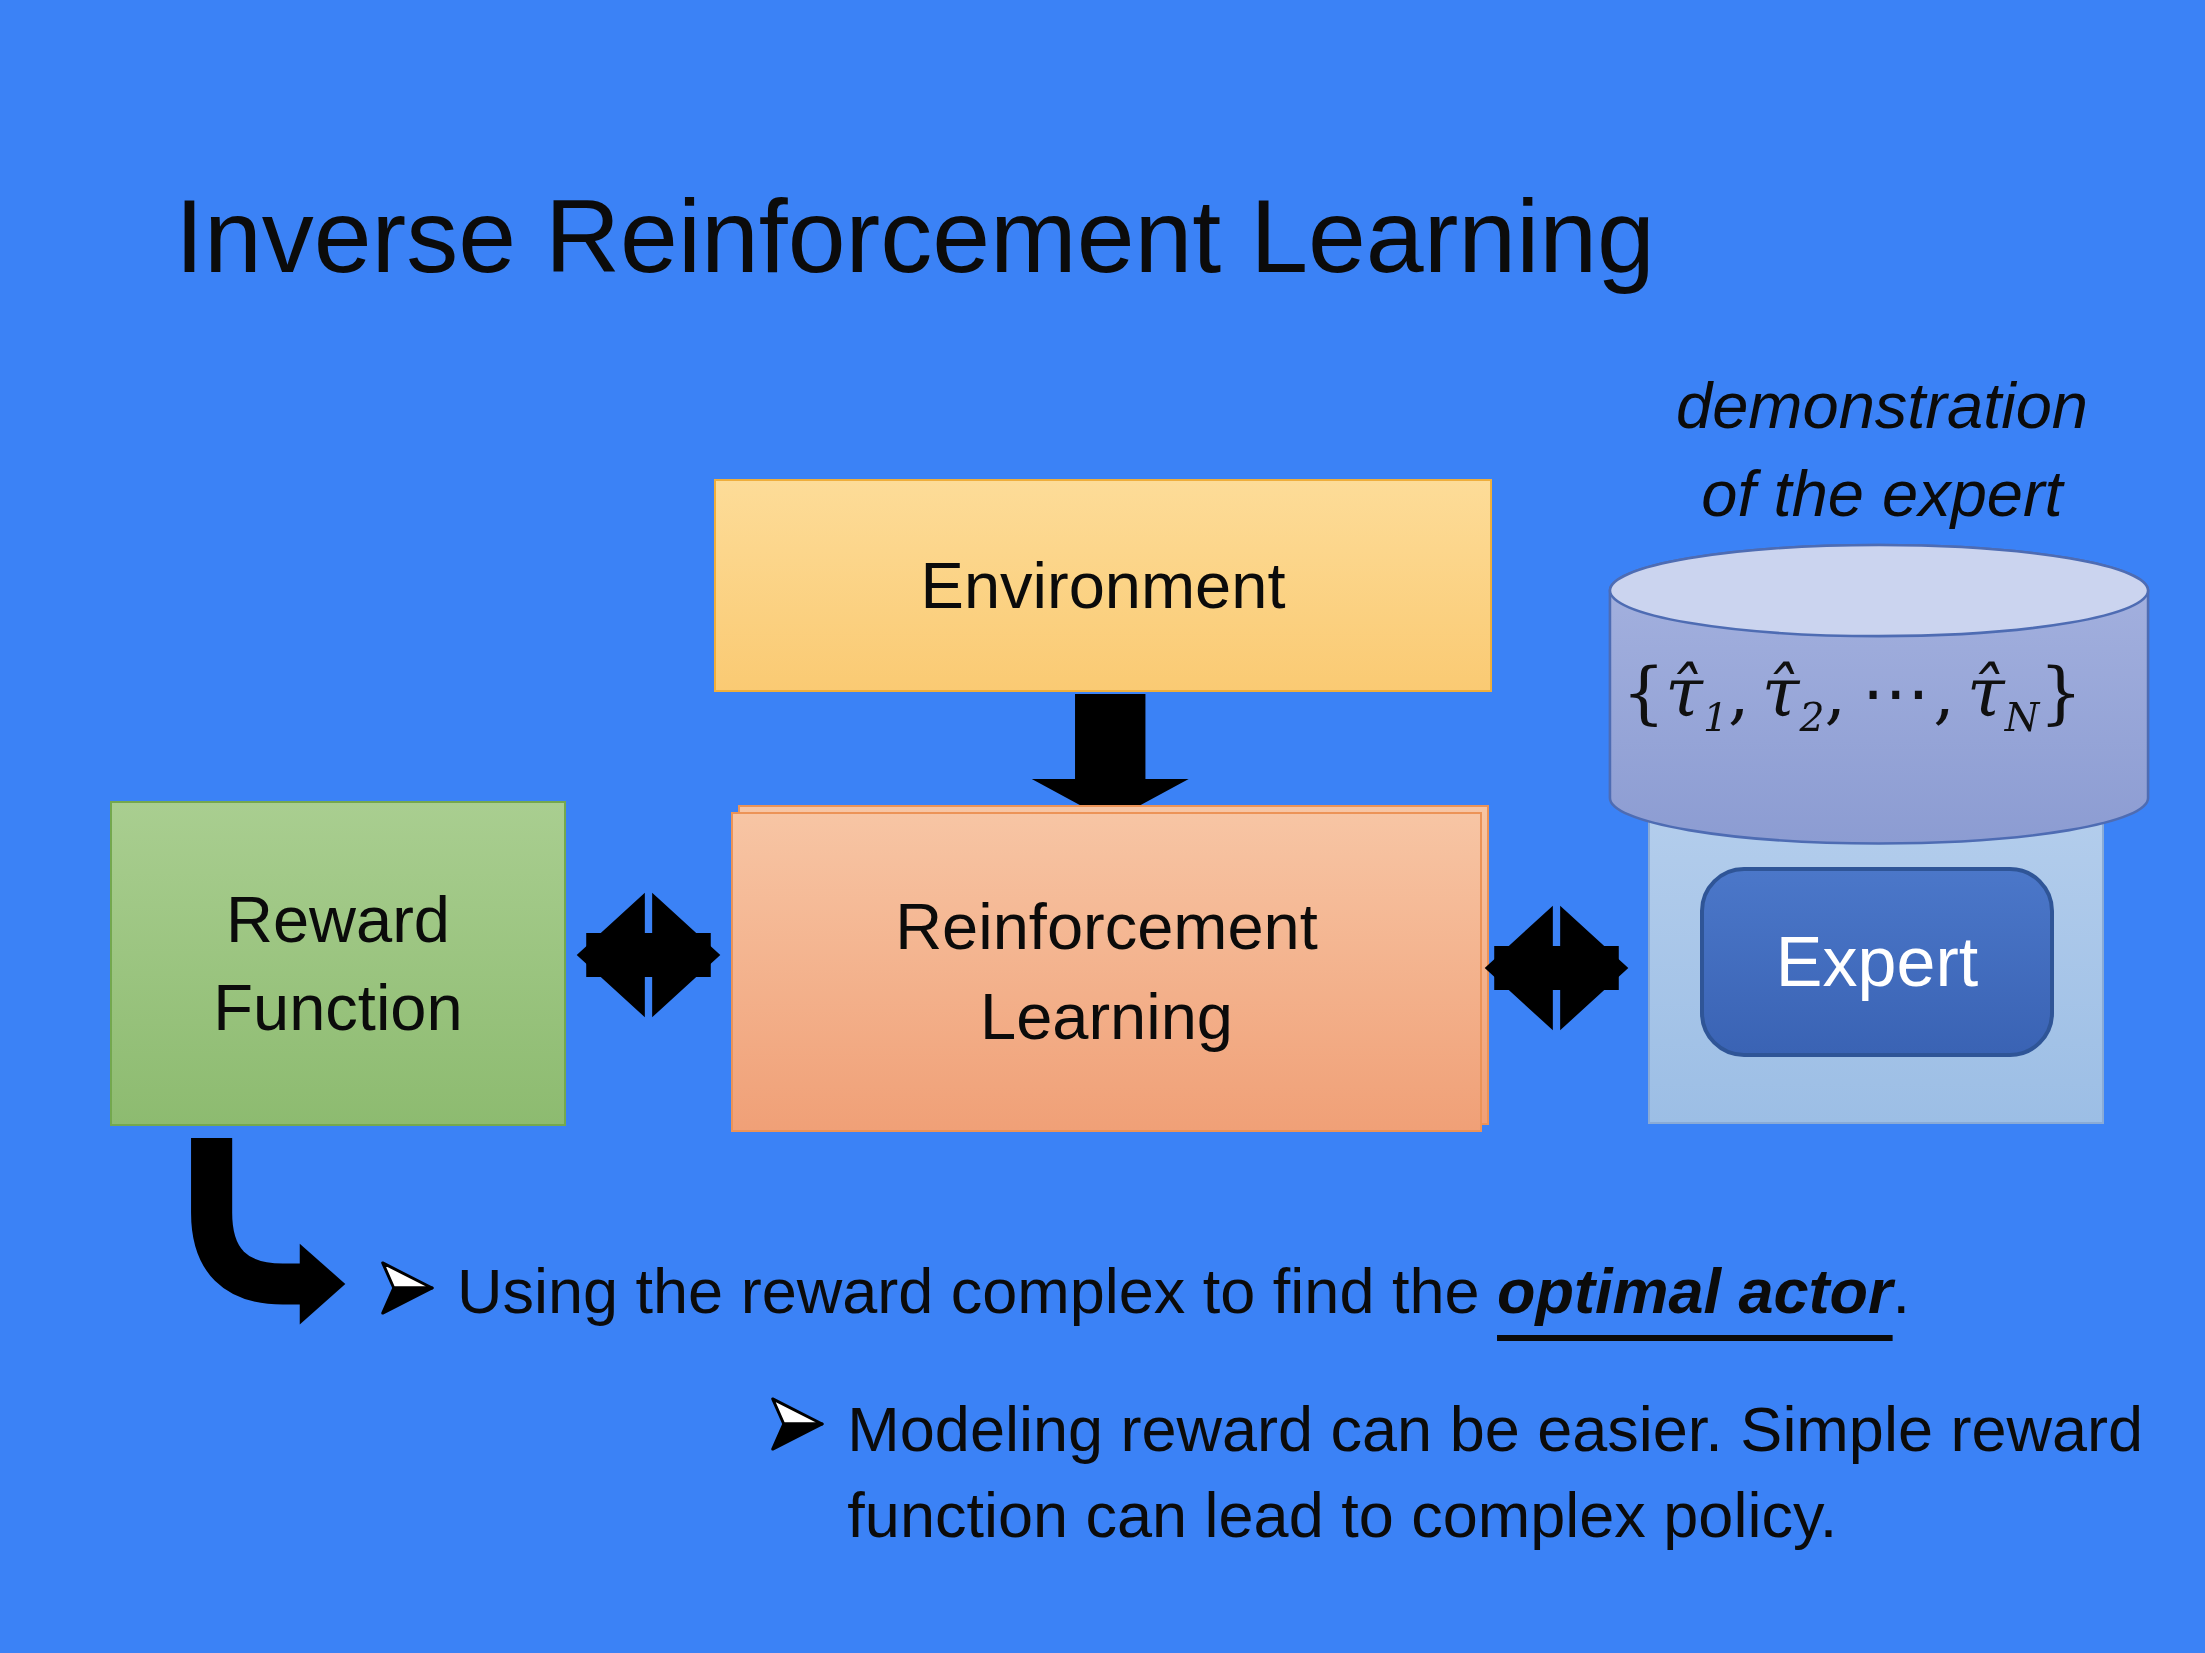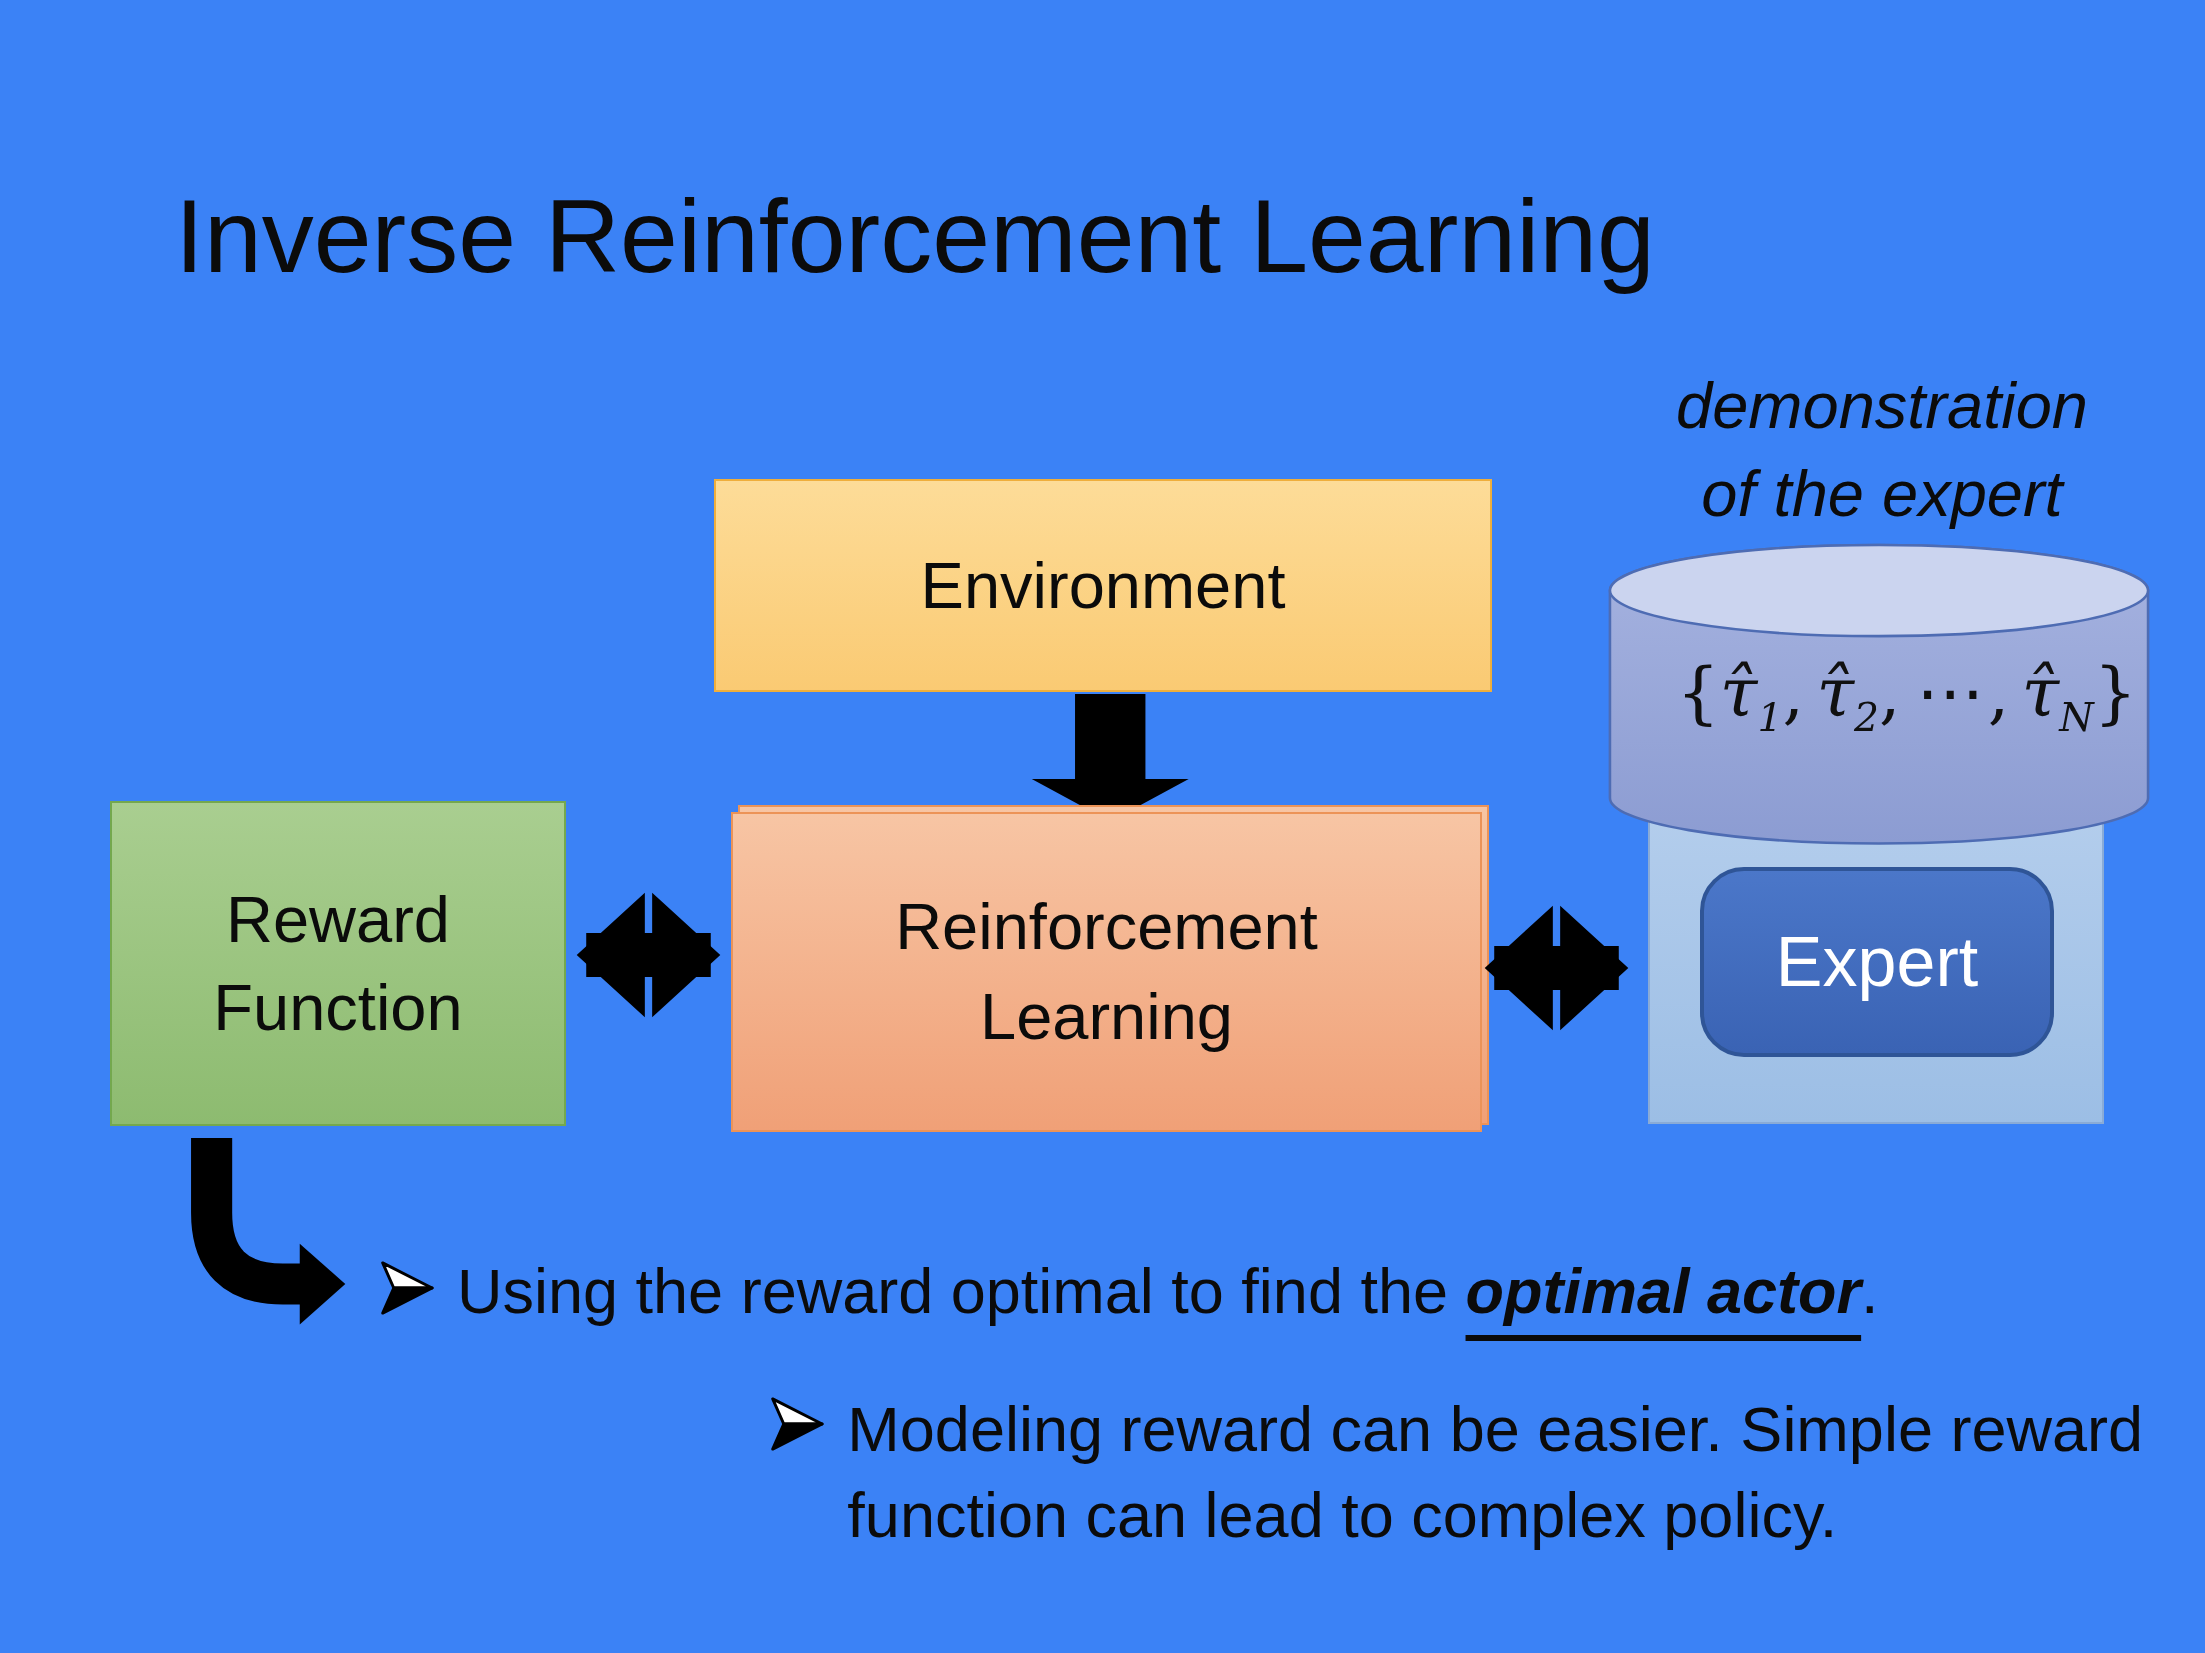--- a/index.html
+++ b/index.html
@@ -30,21 +30,21 @@
 
   .expert-panel{left:1648px;top:817px;width:456px;height:307px;
     background:linear-gradient(180deg,var(--panel_fill_top),var(--panel_fill_bottom));
     border:2.2px solid var(--panel_border);box-sizing:border-box;}
   .expert-box{left:1700px;top:867px;width:354px;height:190px;border-radius:44px;
     background:linear-gradient(180deg,var(--expert_fill_top),var(--expert_fill_bottom));
     border:4.4px solid var(--expert_border);font-size:70px;color:#ffffff;}
 
   .cylinder{left:1607px;top:539px;width:544px;height:309px;}
 
-  .formula{left:1622px;top:653px;width:515px;text-align:right;font-size:68px;
+  .formula{left:1622px;top:653px;width:515px;text-align:left;font-size:68px;
     font-family:"DejaVu Serif", serif;font-style:italic;color:#101010;white-space:nowrap;}
   .formula .up{font-style:normal;}
   .formula sub{font-size:58%;font-style:italic;}
   .formula .cm{margin-right:0.18em;}
   .formula .dots{font-style:normal;margin:0 0.05em;}
 
   .bullet{display:flex;align-items:flex-start;font-size:63px;line-height:82px;color:var(--text_black);}
   .bullet1{left:379px;top:1250px;width:1764px;}
   .bullet2{left:379px;top:1386px;width:1764px;line-height:86px;justify-content:flex-end;}
   .bullet .marker{flex:0 0 auto;margin:7.4px 19px 0 0;}
@@ -121,21 +121,21 @@
   <svg class="abs" style="left:169px;top:1132px;" width="191" height="213" viewBox="0 0 260 290">
     <path d="M58,8 L58,110 Q58,207 155,207 L182,207" fill="none" stroke="var(--arrow_black)" stroke-width="56"></path>
     <polygon points="178,152 178,262 240,207" fill="var(--arrow_black)"></polygon>
   </svg>
 
   <div class="abs bullet bullet1">
     <svg class="marker" width="59" height="62" viewBox="0 0 80 84">
       <polygon points="5,8 72,42 20,42" fill="#ffffff" stroke="#000000" stroke-width="4" stroke-linejoin="round"></polygon>
       <polygon points="20,42 72,42 5,76" fill="#000000" stroke="#000000" stroke-width="4" stroke-linejoin="round"></polygon>
     </svg>
-    <div><span>Using the reward optimal to find the </span><span class="em">optimal actor</span><span>.</span></div>
+    <div><span>Using the reward complex to find the </span><span class="em">optimal actor</span><span>.</span></div>
   </div>
 
   <div class="abs bullet bullet2">
     <svg class="marker" width="59" height="62" viewBox="0 0 80 84">
       <polygon points="5,8 72,42 20,42" fill="#ffffff" stroke="#000000" stroke-width="4" stroke-linejoin="round"></polygon>
       <polygon points="20,42 72,42 5,76" fill="#000000" stroke="#000000" stroke-width="4" stroke-linejoin="round"></polygon>
     </svg>
     <div>
       <div>Modeling reward can be easier. Simple reward</div>
       <div>function can lead to complex policy.</div>

